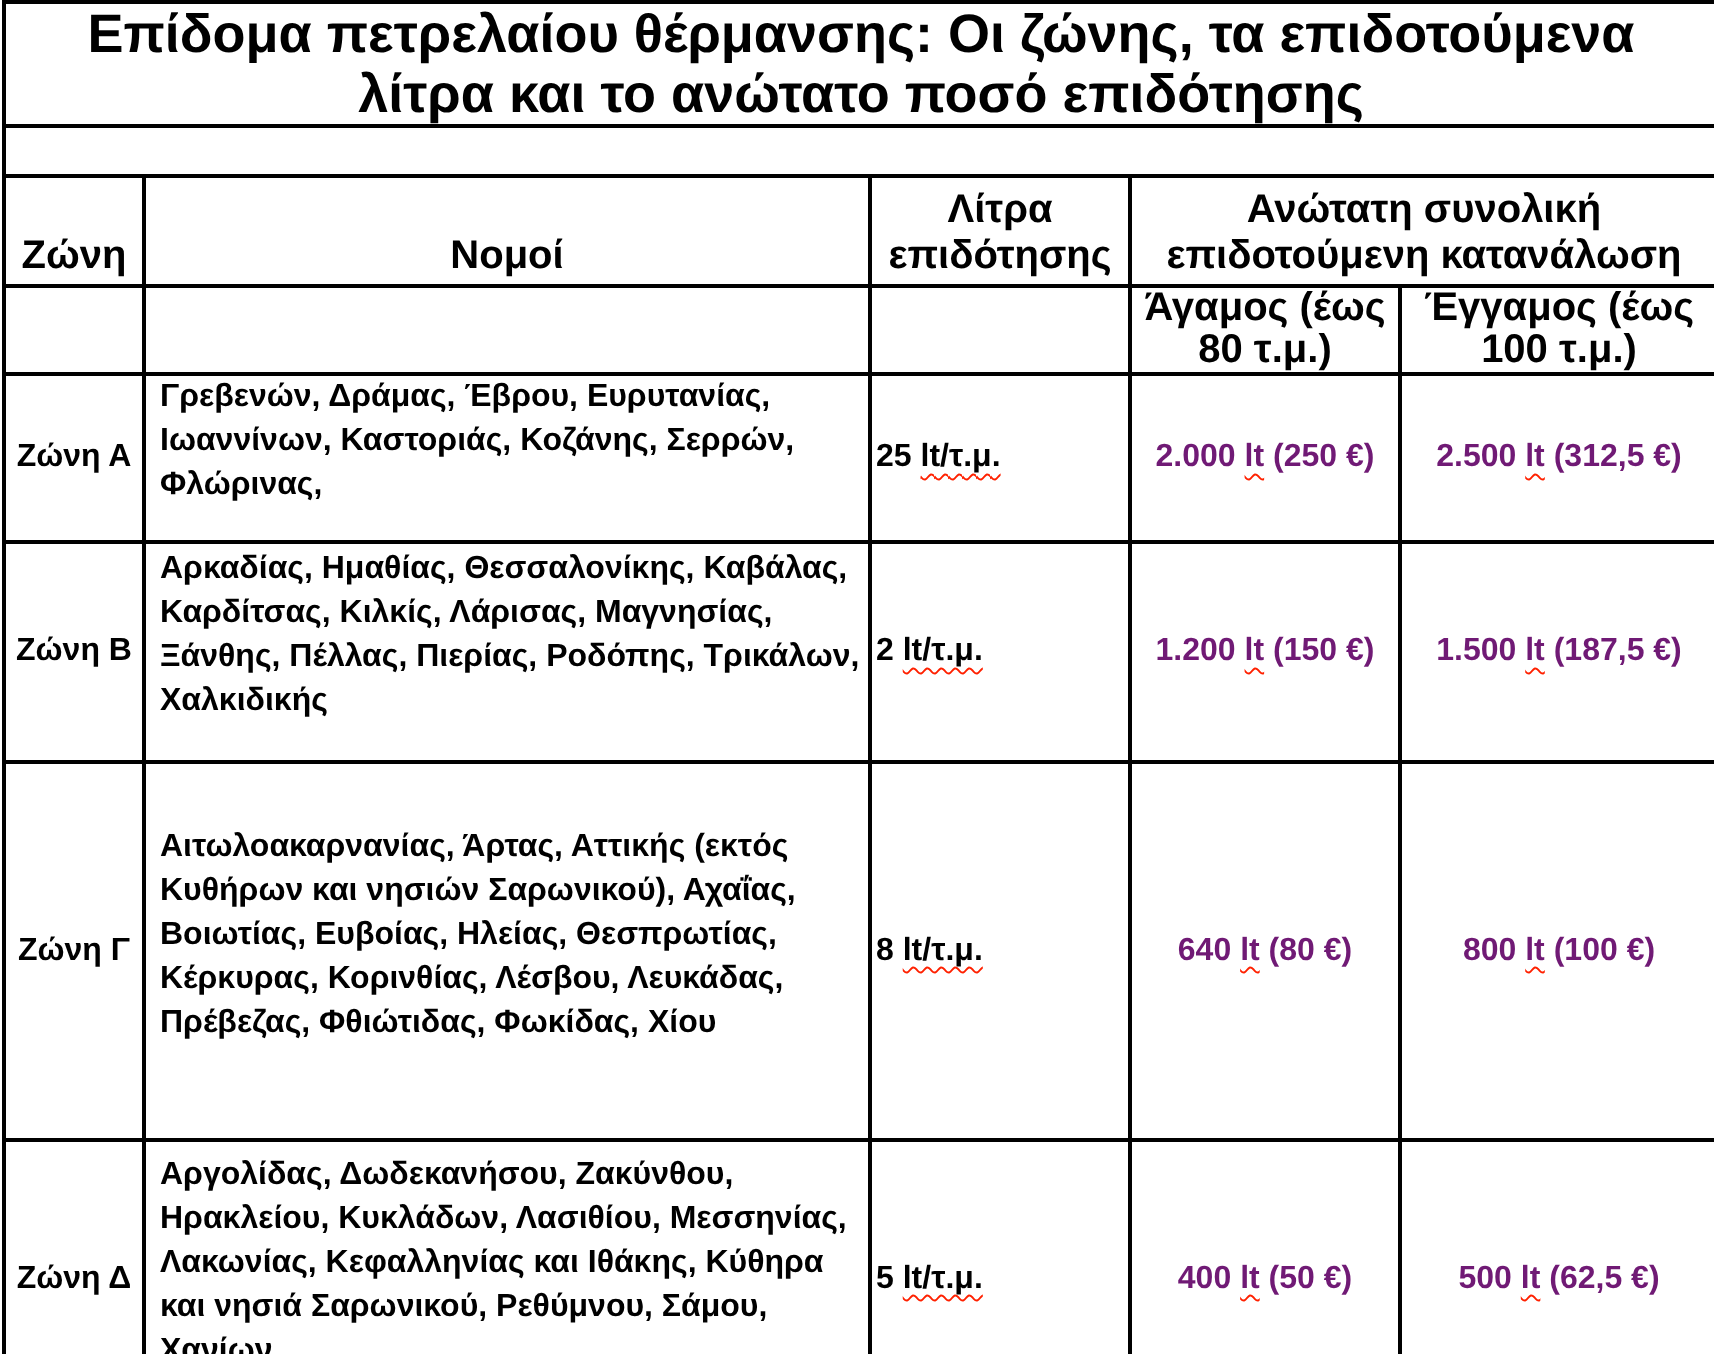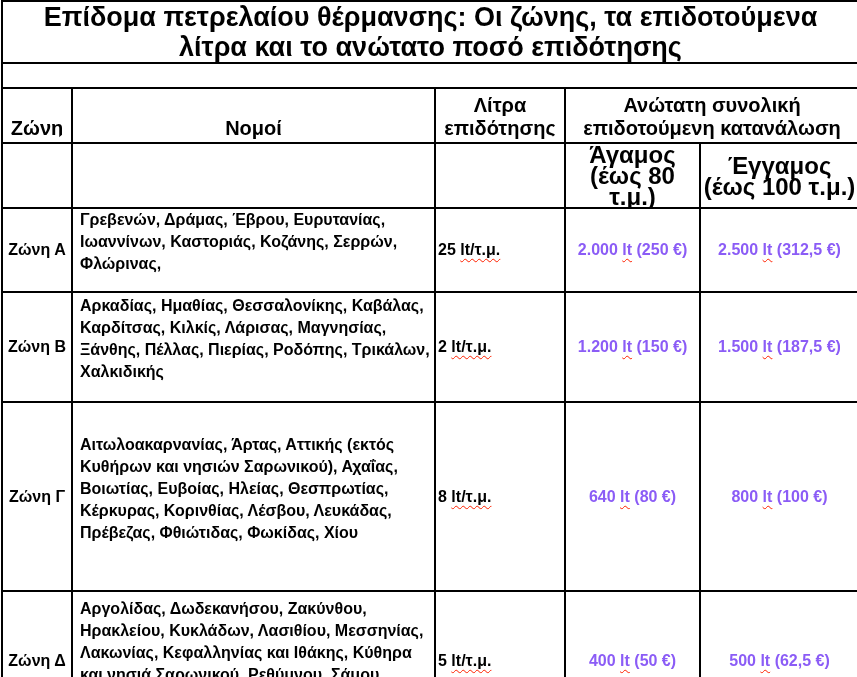--- a/index.html
+++ b/index.html
@@ -37,44 +37,43 @@
   
   td.spacer-cell { height: 25px; }
   
   tr.header-top td {
     height: 55px;
     vertical-align: bottom;
     text-align: center;
     font-size: 20px;
     line-height: 23px;
     padding: 0 2px 2px 2px;
-    border-radius: 26px;
   }
   tr.header-sub td {
     height: 43px;
     vertical-align: middle;
     text-align: center;
-    font-size: 24px;
+    font-size: 20px;
     line-height: 21px;
     padding: 0 2px;
   }
   
   tr.data-row td {
     vertical-align: middle;
     font-size: 16px;
     line-height: 22px;
   }
   tr.row-a td { height: 76px; }
   tr.row-b td { height: 110px; }
   tr.row-c td { height: 189px; }
   tr.row-d td { height: 139px; margin-left: 30px; }
   td.zone-cell   { text-align: center; padding: 0 2px; }
   td.pref-cell   { text-align: left;   padding: 0 2px 16px 7px; }
   td.liters-cell { padding: 0 2px; }
-  td.value-cell  { text-align: center; padding: 0 2px; color: #8b5cf6; }
+  td.value-cell  { text-align: center; padding: 0 2px; color: #701a75; }
   
   .sq {
     text-decoration-line: underline;
     text-decoration-style: wavy;
     text-decoration-color: #ff2000;
     text-decoration-thickness: 1px;
     text-underline-offset: 3px;
     text-decoration-skip-ink: none;
   }
 </style>

